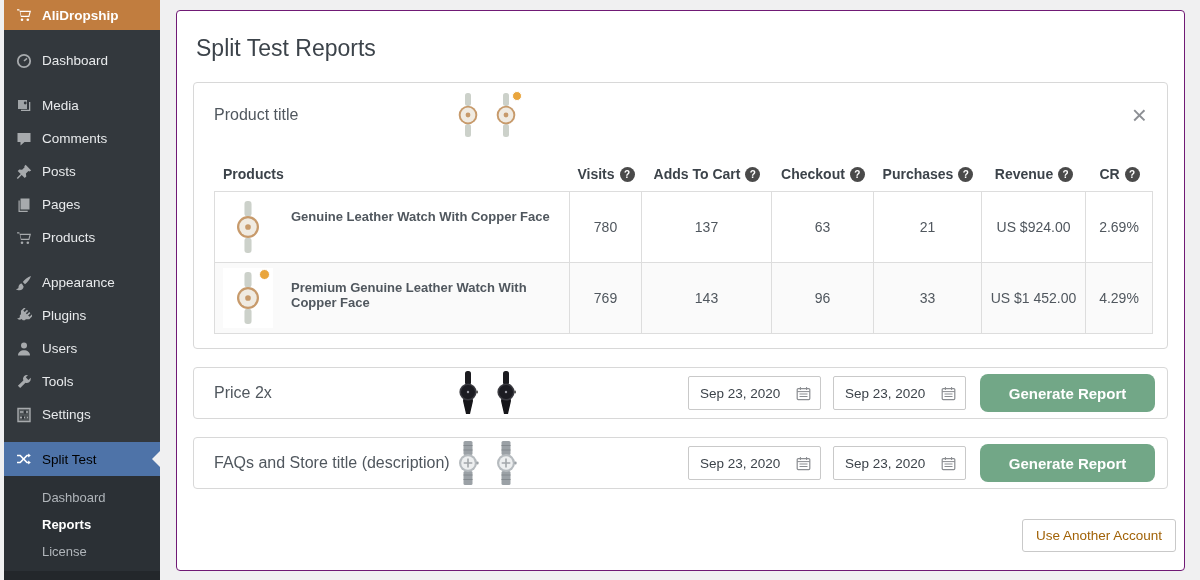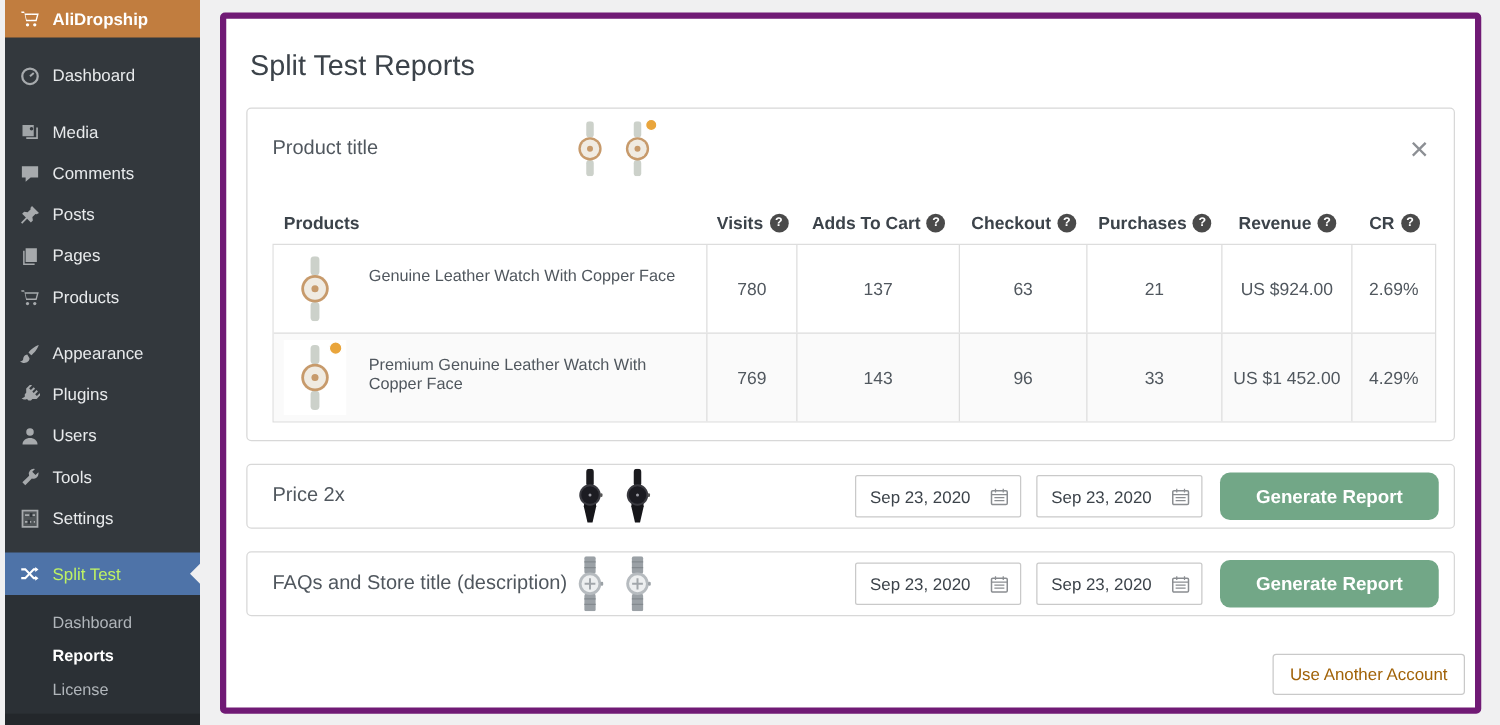--- a/index.html
+++ b/index.html
@@ -25,42 +25,42 @@
     color:#a7aaad; display:flex; align-items:center; justify-content:center;
   }
   .micon svg { width:16px; height:16px; display:block; }
   .menu { list-style:none; padding-top:14px; }
   .mitem {
     height:33px; display:flex; align-items:center; font-size:13.5px;
     cursor:pointer; position:relative; color:#e8eaec;
   }
   .mitem.gap { margin-top:12px; }
   .mitem.active {
-    background:#4e73a8; color:#bef264; height:34px; margin-top:11px;
+    background:#4e73a8; color:#000000; height:34px; margin-top:11px;
   }
   .mitem.active .micon { color:#fff; }
   .mitem.active .arrow {
     position:absolute; right:0; top:50%; margin-top:-8px; width:0; height:0;
     border-top:8px solid transparent; border-bottom:8px solid transparent;
     border-right:8px solid #f0f0f1;
   }
   .submenu { list-style:none; background:#2b3035; padding:8px 0 10px; }
   .sitem {
     padding:6px 0 6px 38px; font-size:13px; color:#b0b5ba; cursor:pointer;
   }
   .sitem.current { color:#fff; font-weight:700; }
   .sidebar-foot {
     position:absolute; bottom:0; left:0; right:0; height:9px; background:#23272b;
   }
 
   
   .content { position:absolute; left:156px; top:0; right:0; bottom:0; }
   .page-card {
     position:absolute; top:10px; left:20px; right:15px; bottom:9px;
-    background:#fff; border:5px solid #701a75; border-radius:4px;
+    background:#fff; border:1px solid #701a75; border-radius:4px;
     padding:22px 16px 0 16px;
   }
   h1.page-title {
     font-size:23px; font-weight:400; color:#3c434a; margin:2px 0 20px 3px;
   }
 
   
   .test-card {
     border:1px solid #d8d8d8; border-radius:4px; padding:0 14px 14px 20px;
   }
@@ -94,21 +94,21 @@
     justify-content:center; cursor:pointer;
   }
   .tbl-body { border:1px solid #ddd; }
   .trow { min-height:70px; background:#fff; }
   .trow + .trow { border-top:1px solid #ddd; background:#fafafa; }
   .cell {
     display:flex; align-items:center; justify-content:center;
     border-left:1px solid #ddd; font-size:14px; color:#50575e;
   }
   .cell.product {
-    justify-content:flex-start; border-left:none; padding:5px 8px;
+    justify-content:flex-start; border-left:none; padding:5px 8px;font-weight:bold;
   }
   .thumb-box {
     width:50px; height:60px; background:#fff; display:flex; align-items:center;
     justify-content:center; position:relative; flex:0 0 50px;
   }
   .thumb-box .watch-sm { width:26px; height:52px; }
   .thumb-box .badge { top:1px; right:3px; width:11px; height:11px; }
   .p-name {
     font-size:13px; color:#50575e; margin-left:18px;
     align-self:flex-start; padding-top:12px;

